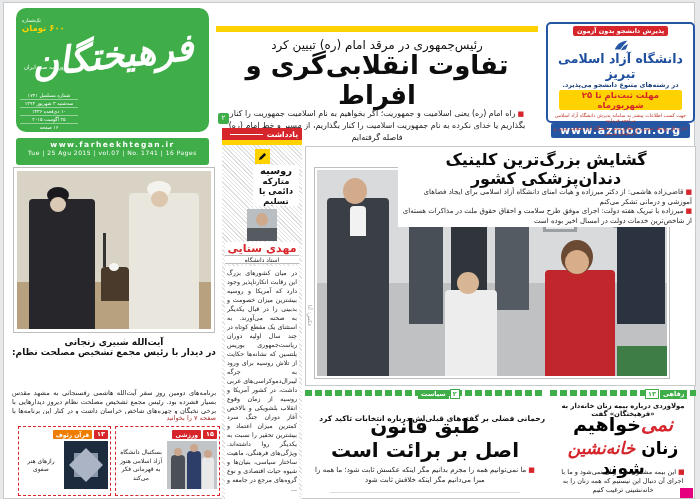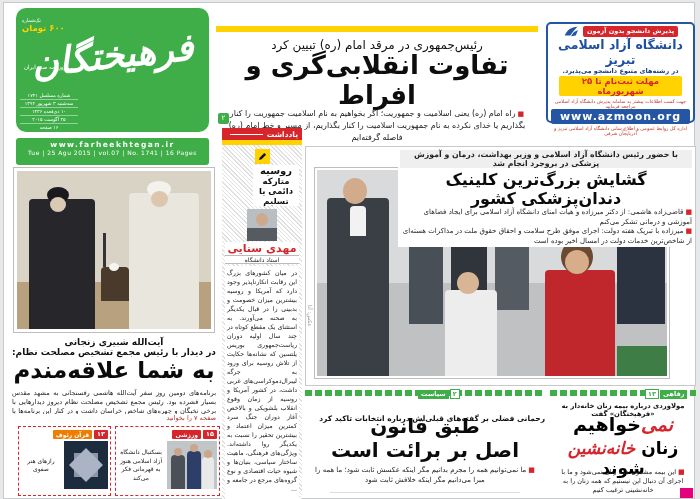--- a/index.html
+++ b/index.html
@@ -109,21 +109,21 @@
 
   <div class="abs ybar" style="left:216px;top:26px;width:322px;height:6px;"></div>
   <div class="abs ctr lead-kicker" style="left:216px;top:38px;width:322px;">رئیس‌جمهوری در مرقد امام (ره) تبیین کرد</div>
   <div class="abs ctr lead-h" style="left:216px;top:50px;width:322px;">تفاوت انقلابی‌گری و افراط</div>
   <div class="abs ctr lead-sum" style="left:226px;top:92px;width:302px;margin-top:16px;">
     <span class="sq">■</span><span>راه امام (ره) یعنی اسلامیت و جمهوریت؛ اگر بخواهیم به نام اسلامیت جمهوریت را کنار بگذاریم یا خدای نکرده به نام جمهوریت اسلامیت را کنار بگذاریم، از مسیر و خط امام (ره) فاصله گرفته‌ایم</span>
   </div>
   <div class="abs pagebox" style="left:218px;top:113px;width:11px;height:11px;">۲</div>
 
   <div class="abs ad ctr" style="left:546px;top:22px;width:149px;height:101px;">
-    <div style="display:flex;justify-content:center;gap:4px;">
+    <div style="display:flex;align-items:center;justify-content:center;gap:4px;flex-direction:column;">
       <span class="ad-badge">پذیرش دانشجو بدون آزمون</span>
       <svg width="16" height="11" viewBox="0 0 20 14">
           <path d="M2 12 C6 4 10 2 18 1 C14 6 12 8 9 12 Z" fill="#2456a4"></path>
           <path d="M10 13 C12 9 14 7 19 5 L16 12 Z" fill="#2456a4"></path>
         </svg>
     </div>
     <div class="ad-title">دانشگاه آزاد اسلامی تبریز</div>
     <div class="ad-l1">در رشته‌های متنوع دانشجو می‌پذیرد.</div>
     <div style="margin:1px 8px;"><span class="ad-deadline">مهلت ثبت‌نام تا ۲۵ شهریورماه</span></div>
     <div class="ad-note">جهت کسب اطلاعات بیشتر به سامانه پذیرش دانشگاه آزاد اسلامی مراجعه فرمایید</div>
@@ -161,21 +161,20 @@
       <div class="fig" style="left:112px;top:22px;width:70px;height:136px;background:#e9e6dd;"></div>
       <div class="head" style="left:130px;top:10px;width:24px;height:16px;background:#f4f2ec;"></div>
       <div class="head" style="left:134px;top:20px;width:17px;height:16px;background:#dcc6ad;"></div>
       <div class="fig" style="left:84px;top:96px;width:28px;height:34px;background:#4a3a2c;"></div>
       <div class="head" style="left:92px;top:92px;width:10px;height:8px;background:#f5f5f2;"></div>
       <div class="fig" style="left:86px;top:62px;width:3px;height:34px;background:#333;border-radius:0;"></div>
     </div>
   </div>
   <div class="abs ctr la-kicker" style="left:10px;top:337px;width:208px;">آیت‌الله شبیری زنجانی</div>
   <div class="abs ctr la-kicker" style="left:10px;top:347px;width:208px;">در دیدار با رئیس مجمع تشخیص مصلحت نظام:</div>
-  <div class="abs ctr la-h" style="left:10px;top:357px;width:208px;">به شما علاقه‌مندم</div>
   <div class="abs body-txt" style="left:12px;top:389px;width:204px;height:25px;">برنامه‌های دومین روز سفر آیت‌الله هاشمی رفسنجانی به مشهد مقدس بسیار فشرده بود. رئیس مجمع تشخیص مصلحت نظام دیروز دیدارهایی با برخی نخبگان و چهره‌های شاخص خراسان داشت و در کنار این برنامه‌ها با برخی از مراجع عظام تقلید نیز ملاقات‌هایی داشت؛ تجدید دیدارهایی صمیمانه با دوستان قدیمی که در بسیاری از موارد با آیت‌الله هاشمی دیدگاه‌های مشترکی داشتند. او در سلسله دیدارهایش ابتدا با آیت‌الله سیدموسی شبیری زنجانی در محل اقامتش دیدار و گفت‌وگو کرد.</div>
   <div class="abs readmore" style="left:12px;top:414px;width:204px;">صفحه ۷ را بخوانید</div>
 
   <div class="abs teaser" style="left:18px;top:426px;width:93px;height:70px;">
     <div class="t-head">
       <span class="numchip">۱۳</span>
       <span class="labelchip-o">قرآن رئوف</span>
     </div>
     <div class="t-row">
       <div style="width:44px;height:48px;background:#1d2b3f;position:relative;overflow:hidden;">
@@ -221,21 +220,20 @@
         <div class="head" style="left:313px;top:16px;width:20px;height:21px;background:#d2ab8c;"></div>
         <div class="fig" style="left:128px;top:120px;width:52px;height:86px;background:#ededed;"></div>
         <div class="head" style="left:140px;top:102px;width:22px;height:22px;background:#d8b695;"></div>
         <div class="fig" style="left:228px;top:100px;width:70px;height:106px;background:#c0272d;"></div>
         <div class="head" style="left:244px;top:70px;width:32px;height:34px;background:#6b4a33;"></div>
         <div class="head" style="left:248px;top:80px;width:24px;height:24px;background:#d8ad89;"></div>
         <div class="fig" style="left:300px;top:176px;width:50px;height:30px;background:#3f7d46;border-radius:0;"></div>
       </div>
     </div>
     <div class="abs ma-overlay ctr" style="left:92px;top:2px;width:296px;">
-      <div><span class="ma-kicker">با حضور رئیس دانشگاه آزاد اسلامی و وزیر بهداشت، درمان و آموزش پزشکی در بروجرد انجام شد</span></div>
       <div class="ma-h">گشایش بزرگ‌ترین کلینیک دندان‌پزشکی کشور</div>
       <div class="ma-bullet"><span class="sq">■</span><span>قاضی‌زاده هاشمی: از دکتر میرزاده و هیات امنای دانشگاه آزاد اسلامی برای ایجاد فضاهای آموزشی و درمانی تشکر می‌کنم</span></div>
       <div class="ma-bullet"><span class="sq">■</span><span>میرزاده با تبریک هفته دولت: اجرای موفق طرح سلامت و احقاق حقوق ملت در مذاکرات هسته‌ای از شاخص‌ترین خدمات دولت در امسال اخیر بوده است</span></div>
     </div>
     <div class="abs vcredit" style="left:1px;top:90px;height:90px;">عکس: آنا</div>
   </div>
 
   <div class="abs gdash" style="left:305px;top:390px;width:240px;"></div>
   <div class="abs sec-assy" style="left:418px;top:389px;">
     <span class="sec-num">۲</span>

